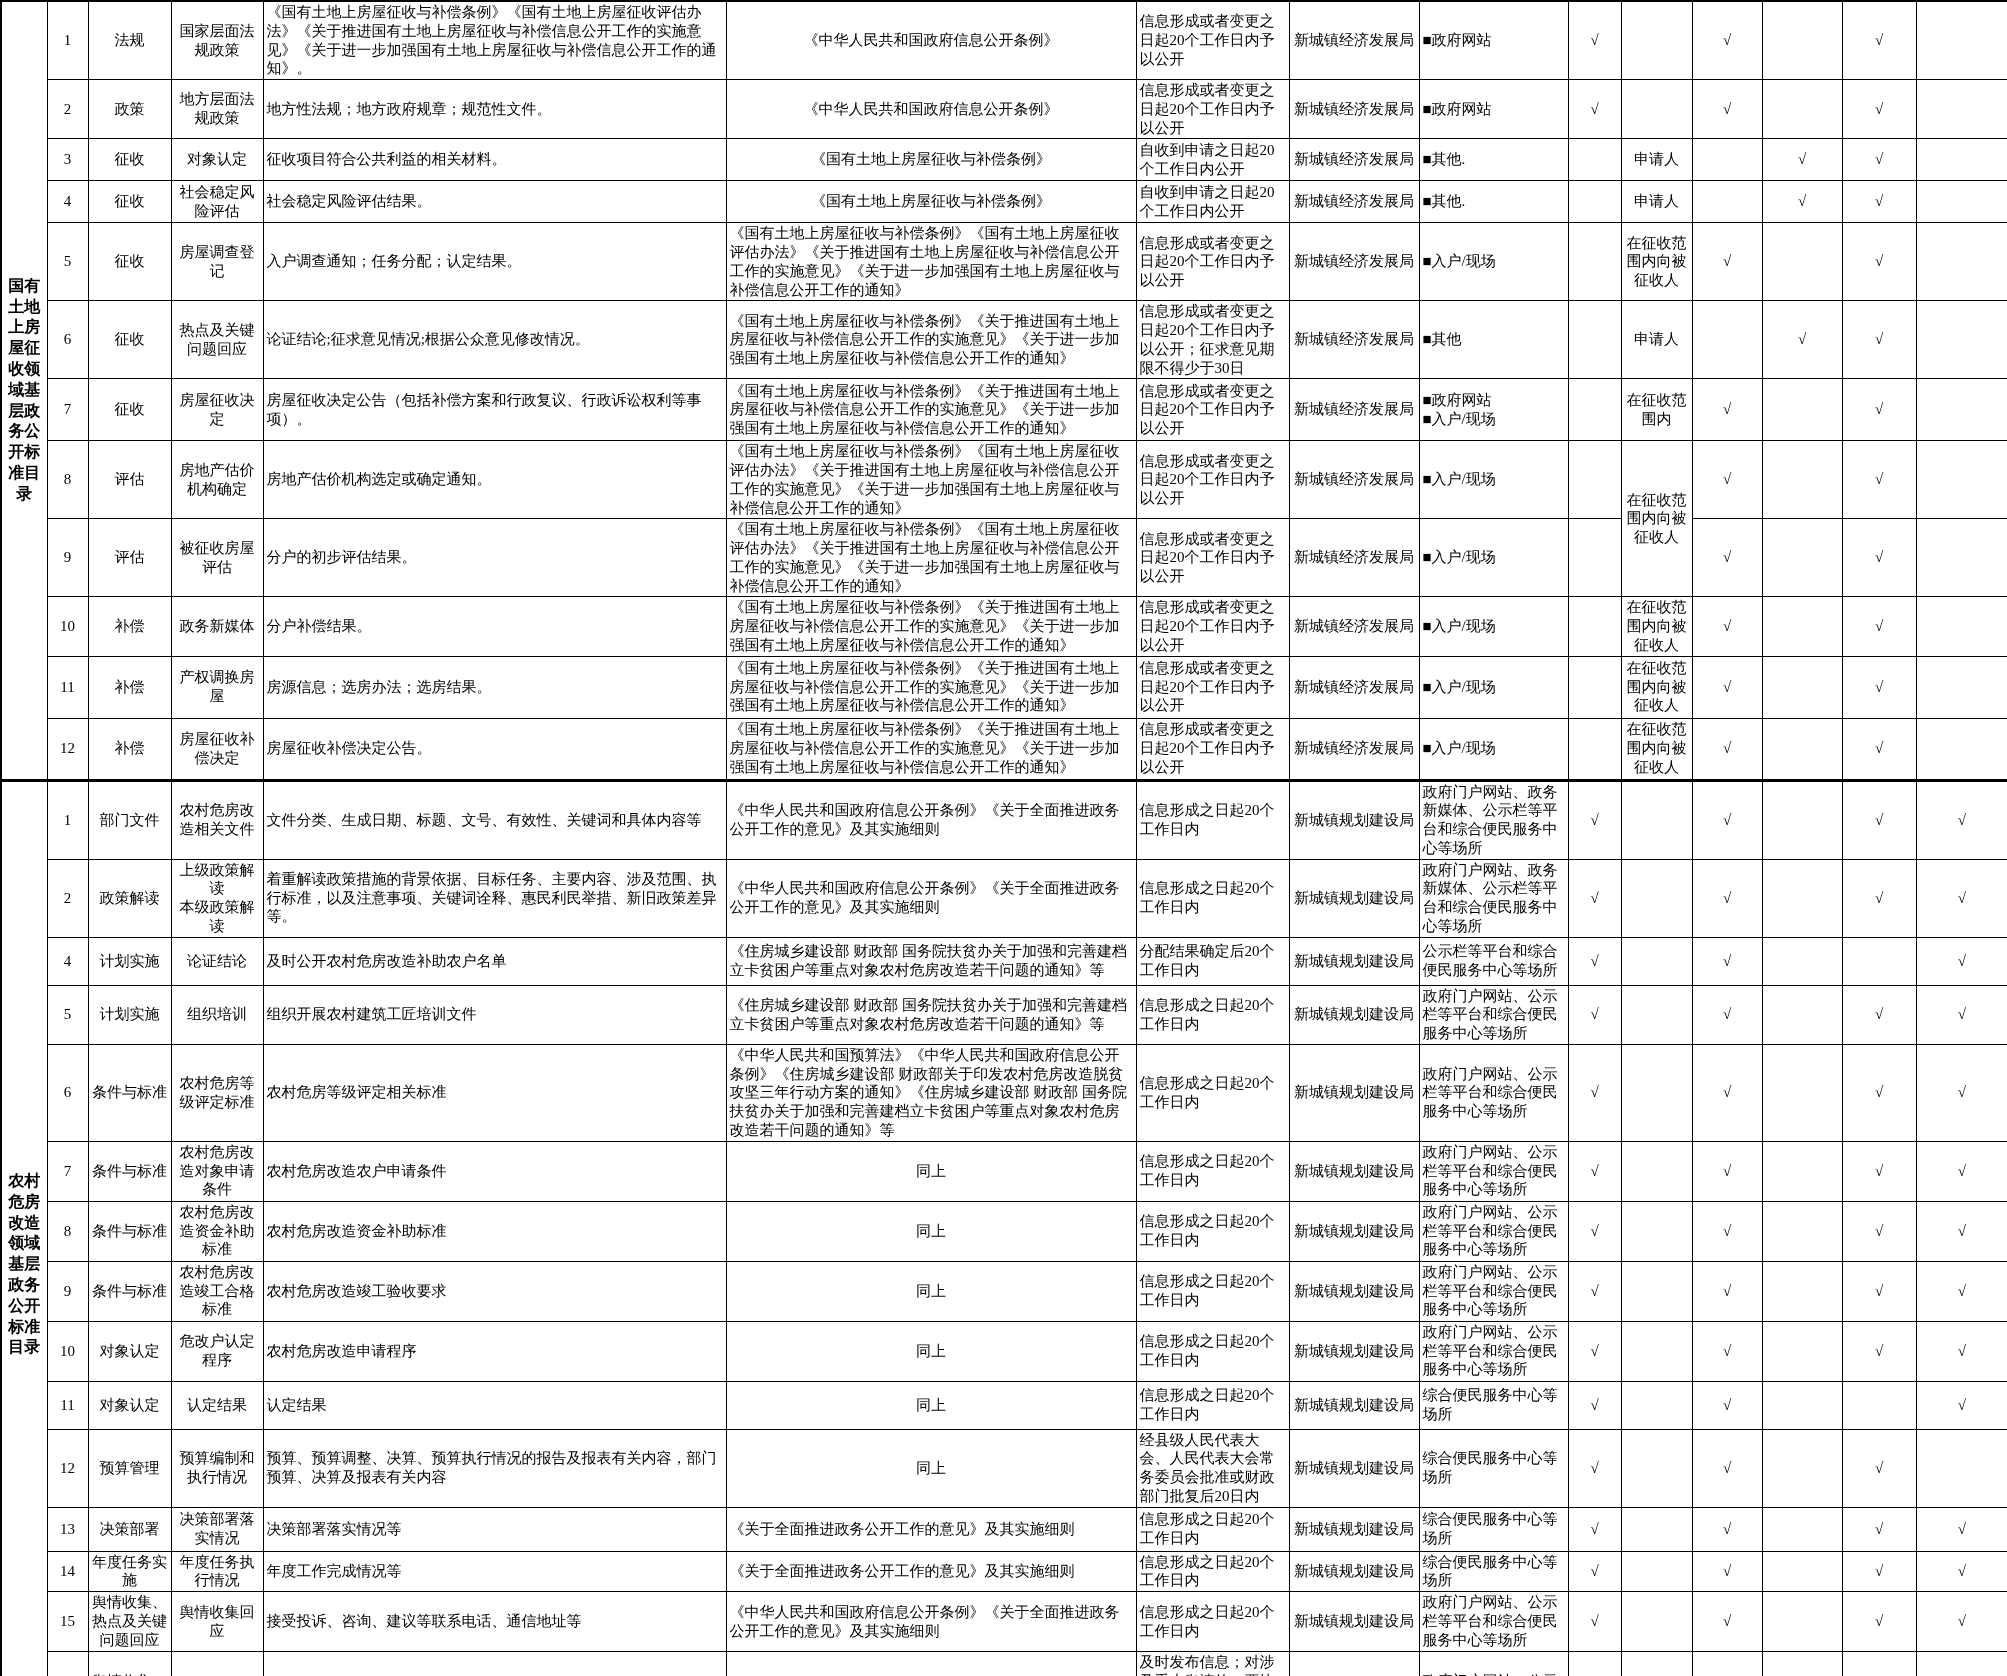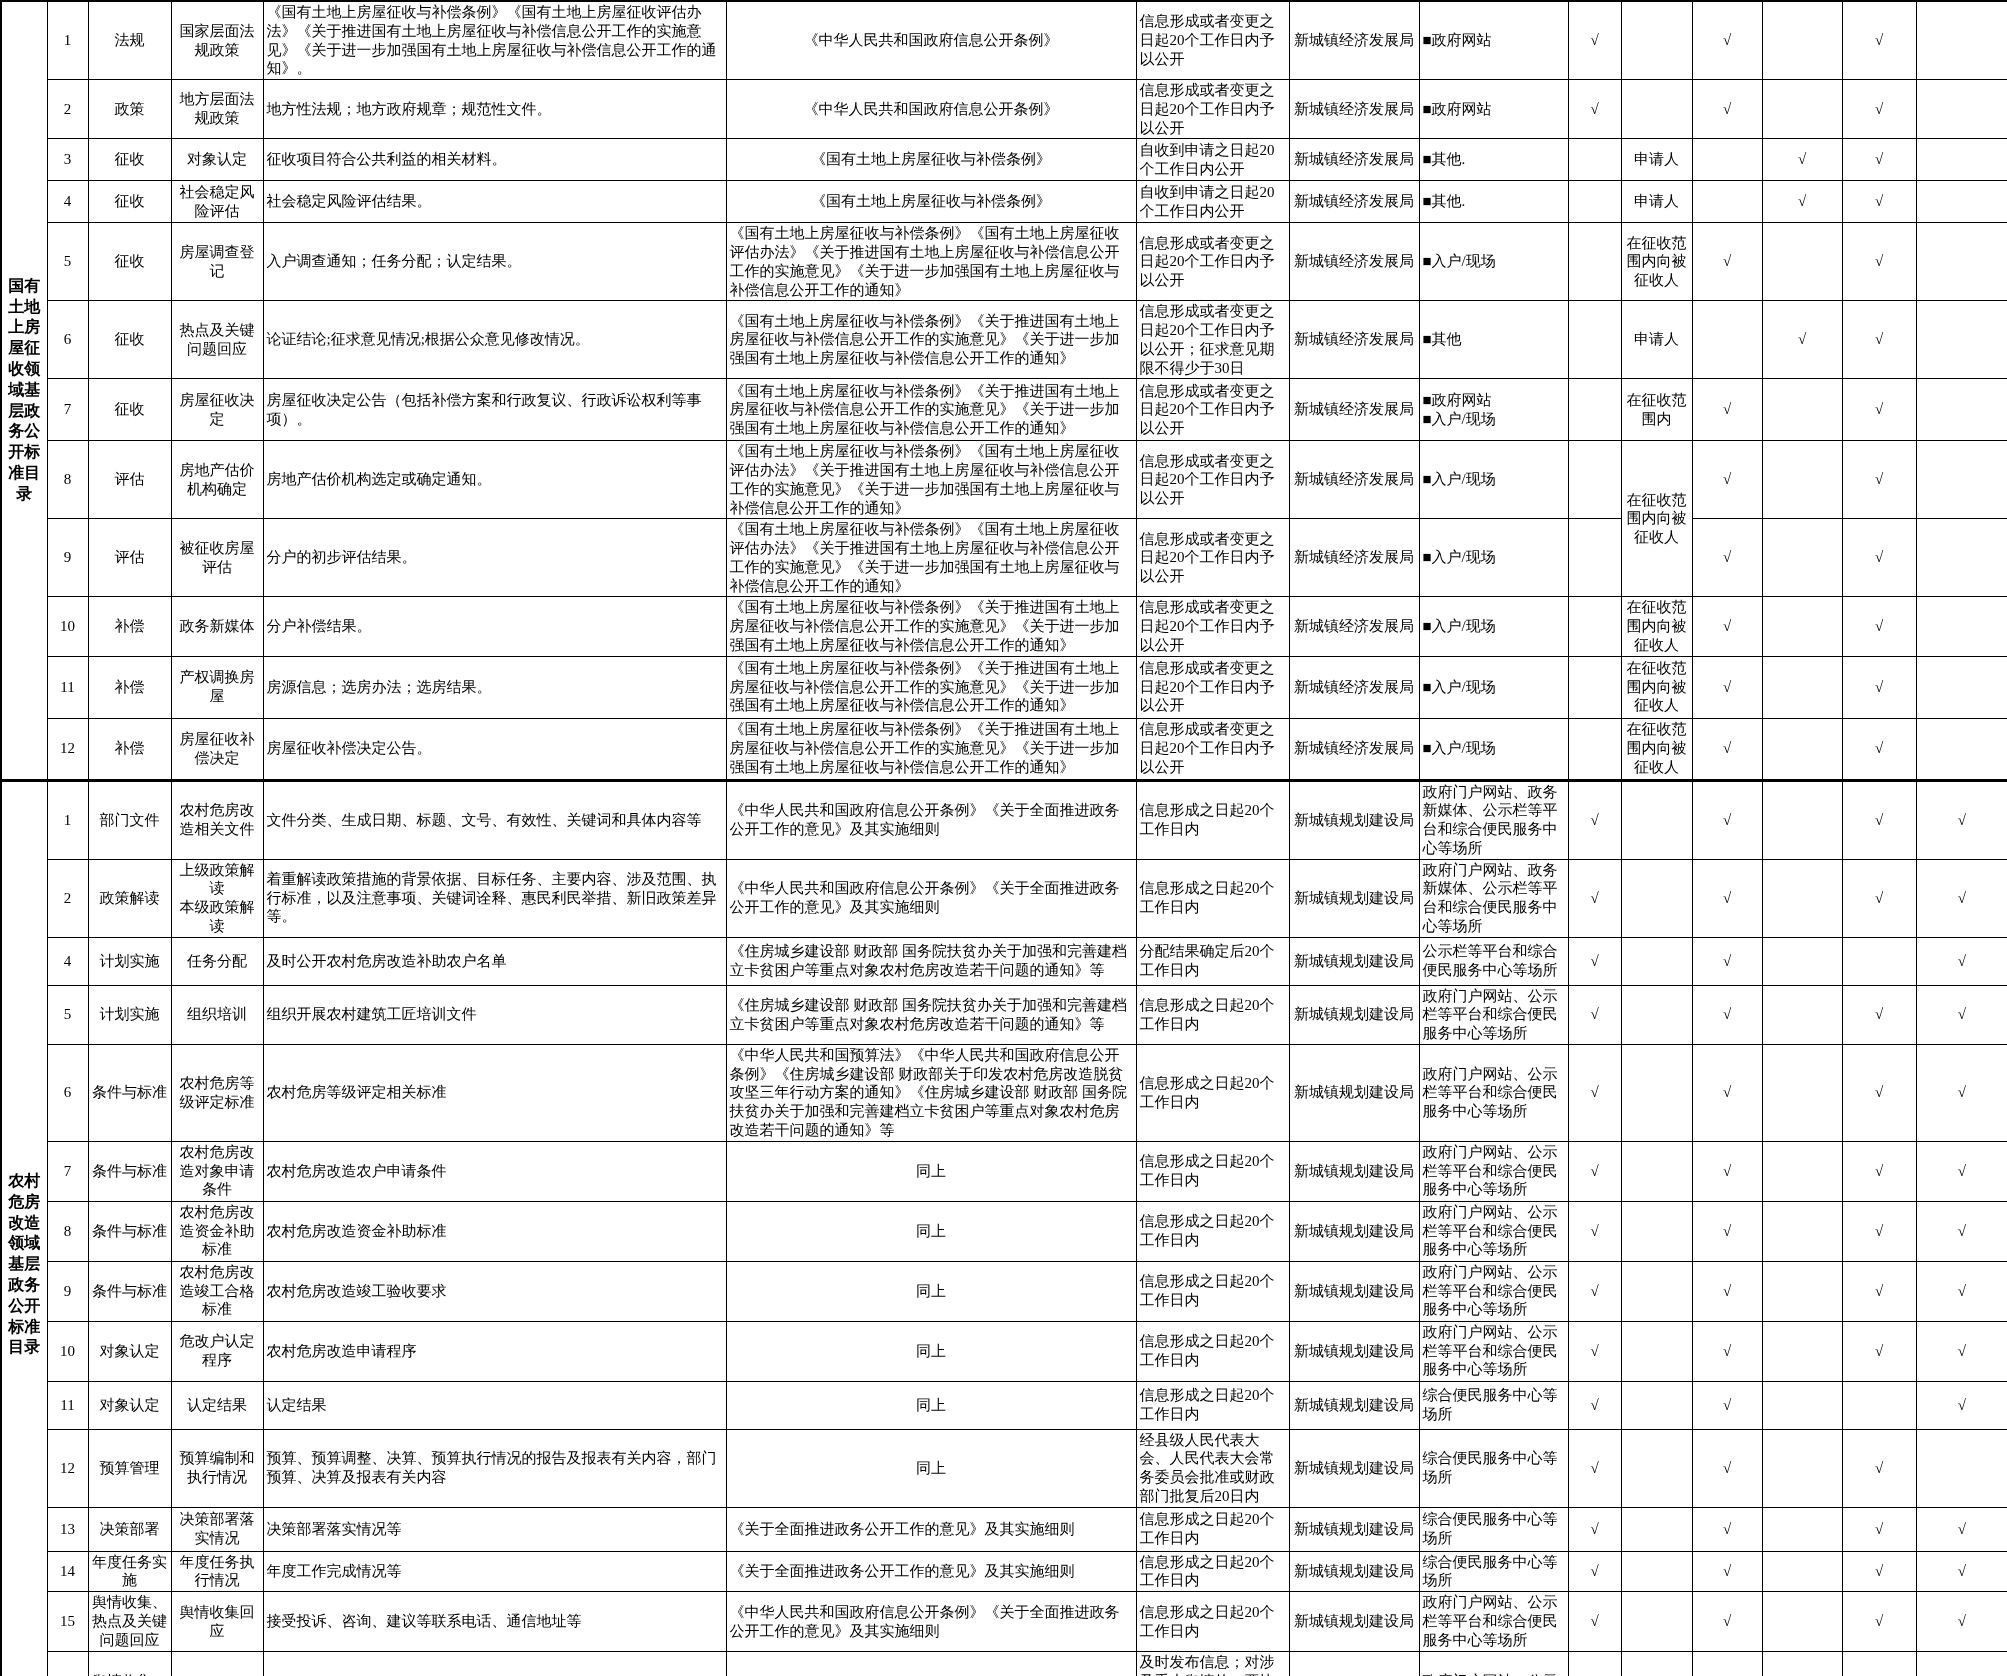--- a/index.html
+++ b/index.html
@@ -264,21 +264,21 @@
           <td class="mark">√</td>
           <td class="c" rowspan="1"></td>
           <td class="mark">√</td>
           <td class="mark"></td>
           <td class="mark">√</td>
           <td class="mark">√</td>
         </tr>
         <tr style="height: 48px;">
           <td class="c">4</td>
           <td class="c">计划实施</td>
-          <td class="c nm">任务分配</td>
+          <td class="c nm">论证结论</td>
           <td class="l">及时公开农村危房改造补助农户名单</td>
           <td class="l">《住房城乡建设部 财政部 国务院扶贫办关于加强和完善建档立卡贫困户等重点对象农村危房改造若干问题的通知》等</td>
           <td class="l">分配结果确定后20个工作日内</td>
           <td class="c">新城镇规划建设局</td>
           <td class="l ch">公示栏等平台和综合便民服务中心等场所</td>
           <td class="mark">√</td>
           <td class="c" rowspan="1"></td>
           <td class="mark">√</td>
           <td class="mark"></td>
           <td class="mark"></td>

